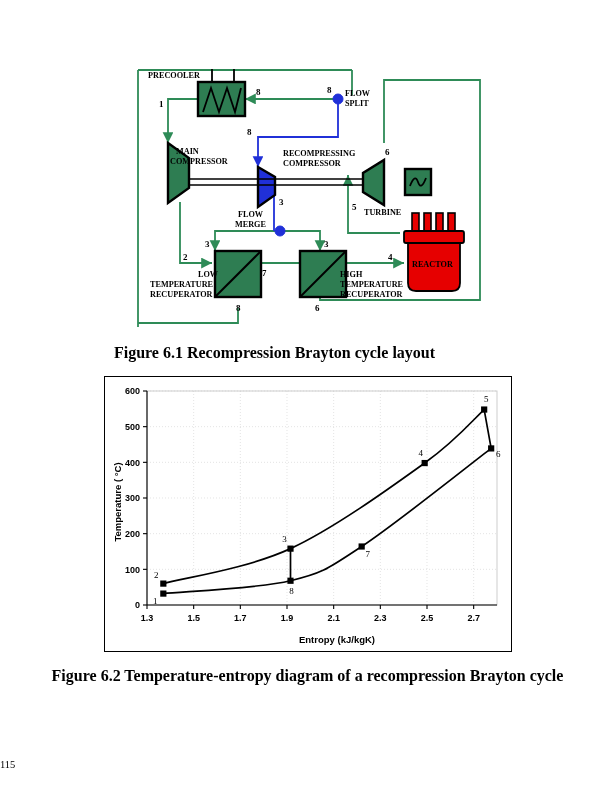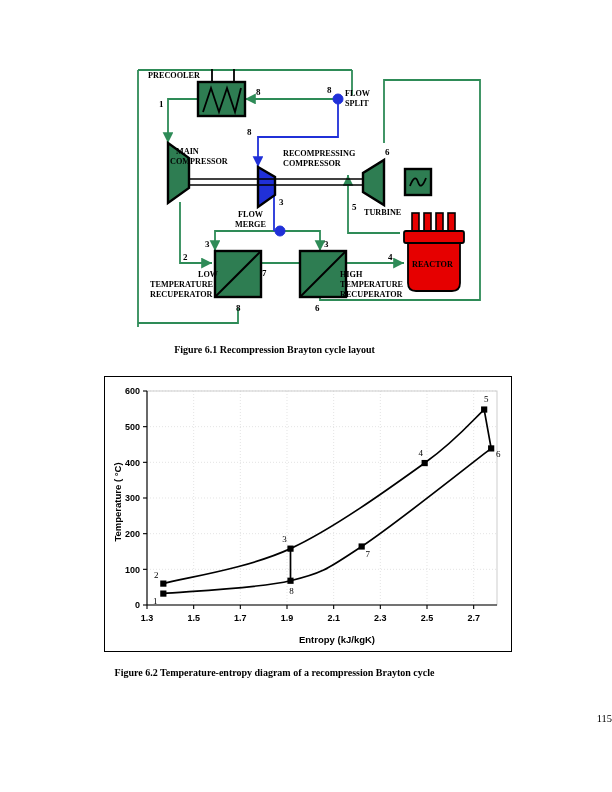--- a/index.html
+++ b/index.html
@@ -6,30 +6,30 @@
   body{width:612px;height:792px;position:relative;
        font-family:"Liberation Serif",serif;color:#000;overflow:hidden;}
 
   .page{position:absolute;inset:0;}
 
   
   #fig1{position:absolute;left:0;top:55px;width:492px;height:285px;}
   #fig1 svg{display:block;}
 
   .cap{position:absolute;width:549px;text-align:center;
-       font-family:"Liberation Serif",serif;font-weight:bold;font-size:10px;}
+       font-family:"Liberation Serif",serif;font-weight:bold;font-size:16px;}
   #cap1{top:344px;}
-  #cap2{top:667px;}
+  #cap2{top:667px;padding-left:33px;}
 
   
   #fig2{position:absolute;left:104px;top:376px;width:408px;height:276px;
         border:1.6px solid #000;background:#fff;box-sizing:border-box;}
   #fig2 svg{display:block;}
 
-  #pageno{position:absolute;top:713px;width:612px;text-align:right;
+  #pageno{position:absolute;top:759px;width:612px;text-align:left;
           font-family:"Liberation Serif",serif;font-size:10.5px;}
 
   text{font-family:"Liberation Serif",serif;}
   .dlabel{font-family:"Liberation Serif",serif;font-weight:bold;}
   .axnum{font-family:"Liberation Sans",sans-serif;font-size:9px;font-weight:bold;fill:#000;}
   .axtitle{font-family:"Liberation Sans",sans-serif;font-size:9.5px;font-weight:bold;fill:#000;}
   .ptlabel{font-family:"Liberation Serif",serif;font-size:9px;fill:#000;}
 </style>
 </head>
 <body>

